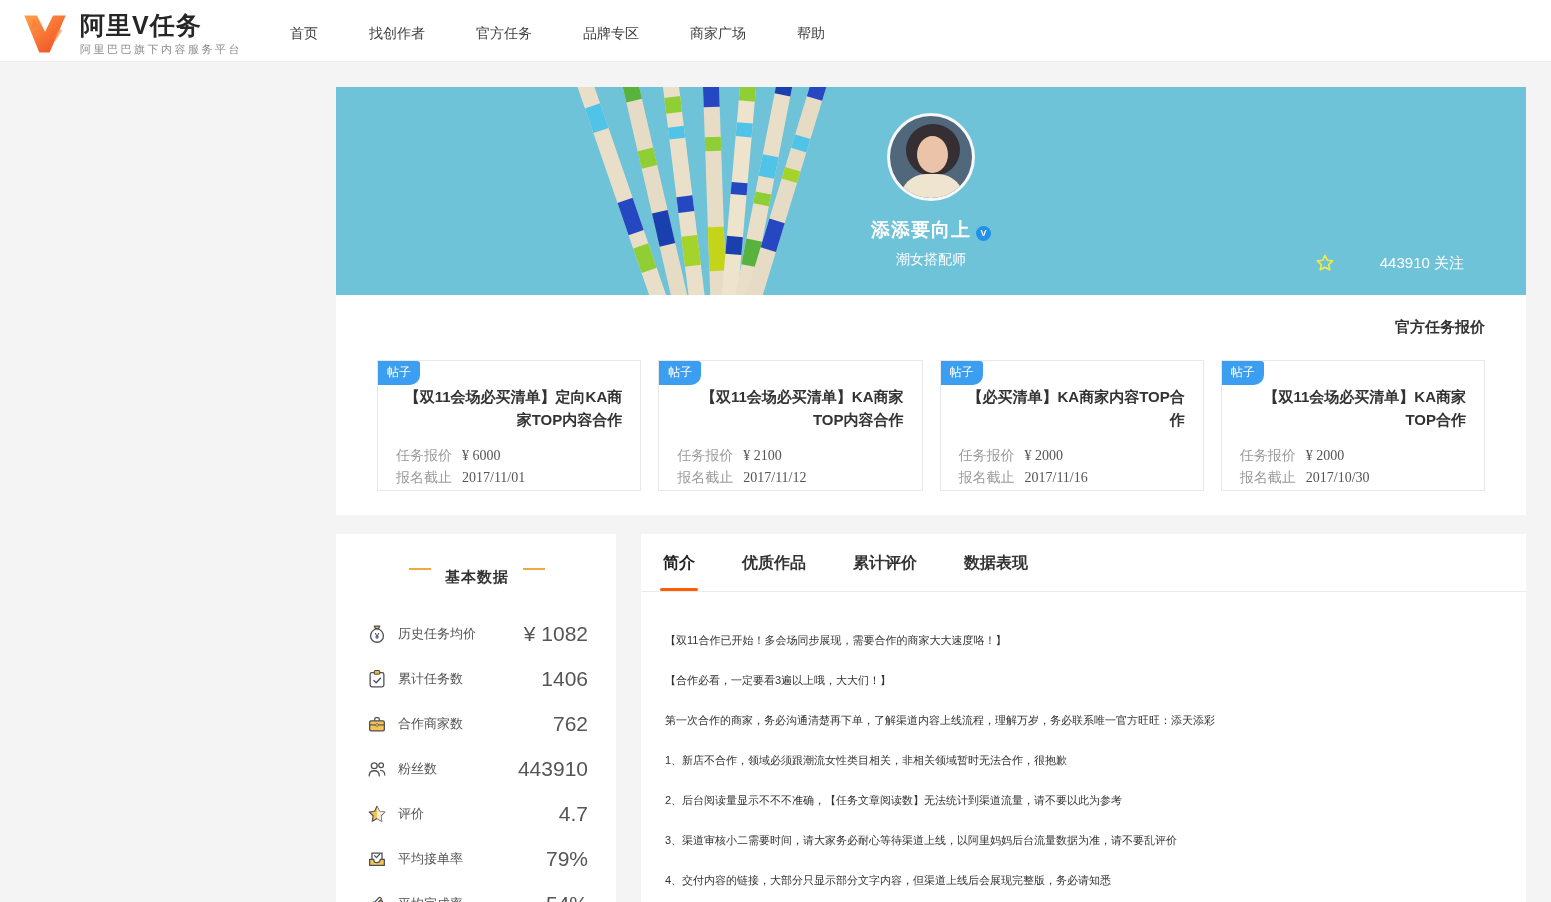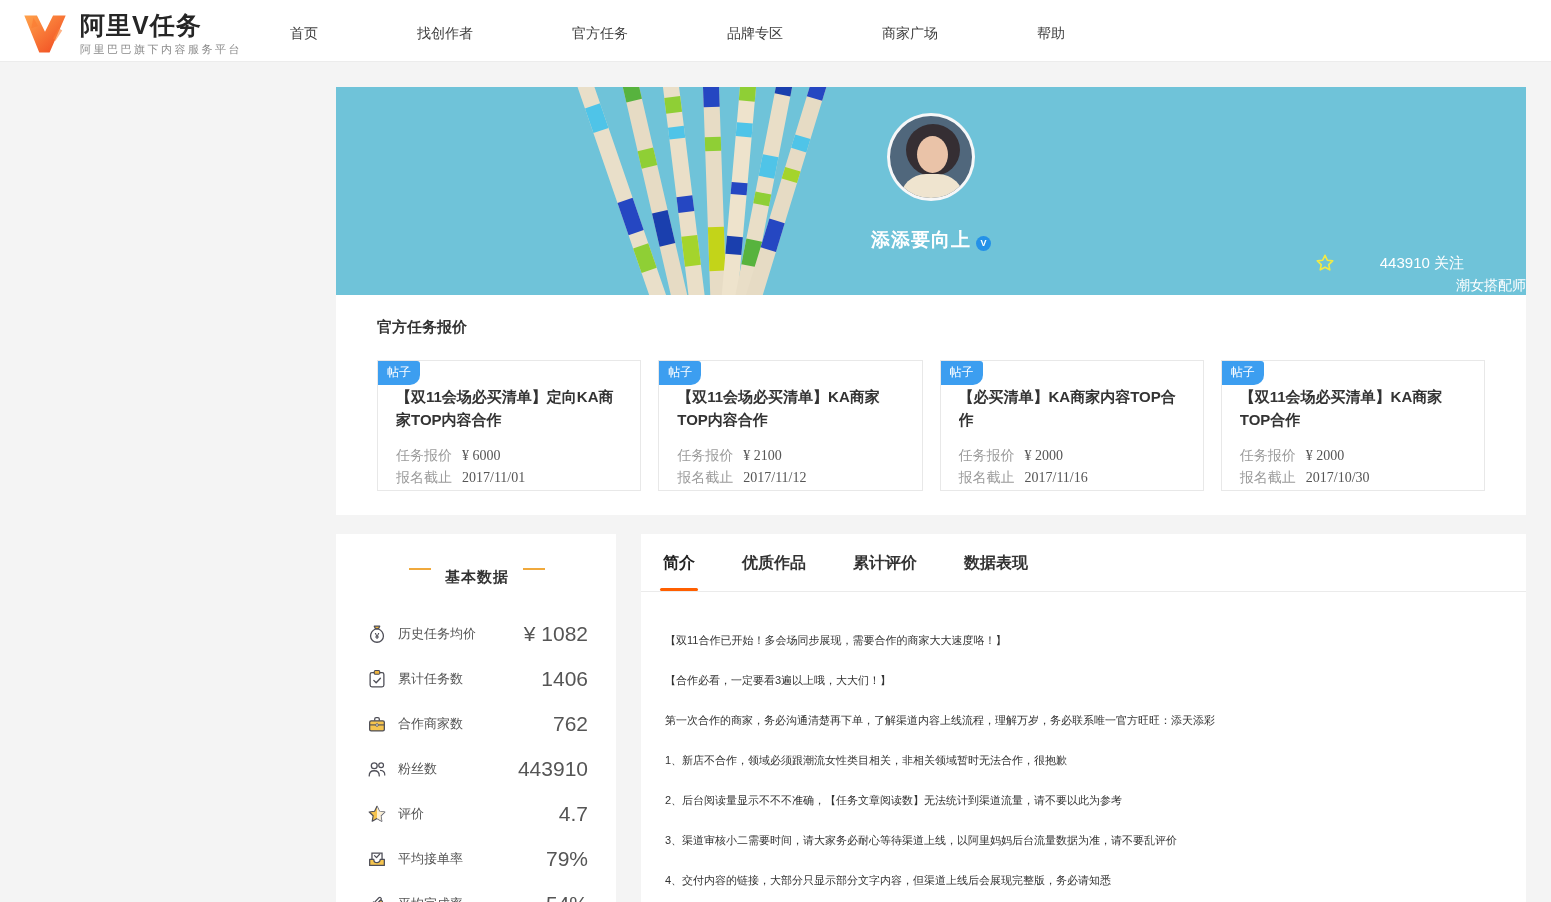--- a/index.html
+++ b/index.html
@@ -6,46 +6,46 @@
   html,body { width:1551px; height:902px; overflow:hidden; background:#f4f4f4;
     font-family:"Liberation Sans","DejaVu Sans",sans-serif; color:#333; }
 
   
   .site-header { height:62px; background:#fff; border-bottom:1px solid #ececec;
     display:flex; align-items:center; padding:7px 30px 0 22px; }
   .logo { display:flex; align-items:center; cursor:pointer; }
   .logo-v { width:46px; height:42px; margin-right:12px; }
   .logo-text .t1 { font-size:25px; font-weight:bold; color:#262626; letter-spacing:1px; line-height:26px; }
   .logo-text .t2 { font-size:11px; color:#8a8a8a; letter-spacing:2.5px; margin-top:4px; }
-  .main-nav { display:flex; margin-left:44px;gap:48px; }
+  .main-nav { display:flex; margin-left:44px; }
   .nav-item { font-size:14px; color:#3f3f3f; margin-right:43px; padding:6px 4px; cursor:pointer; }
 
   
   .page { margin-left:336px; width:1190px; }
 
   
   .banner { margin-top:25px; height:208px; background:#6fc3d9; position:relative; overflow:hidden; }
   .sticks { position:absolute; left:190px; top:0; height:208px; }
   .profile-center { position:absolute; left:0; right:0; top:26px; text-align:center; }
   .avatar { width:88px; height:88px; border-radius:50%; border:3px solid rgba(255,255,255,.95);
     margin:0 auto; overflow:hidden; position:relative; background:#50677c; }
   .avatar .hair { position:absolute; left:16px; top:8px; width:54px; height:52px; border-radius:50%; background:#352e33; }
   .avatar .face { position:absolute; left:27px; top:20px; width:31px; height:37px; border-radius:50%; background:#eac3a8; }
   .avatar .body { position:absolute; left:10px; top:58px; width:64px; height:34px; border-radius:26px 26px 0 0; background:#efe4cf; }
-  .profile-name-row { margin-top:26px; display:flex; justify-content:center; align-items:center; }
+  .profile-name-row { margin-top:16px; display:flex; justify-content:center; align-items:center; }
   .profile-name { font-size:19px; font-weight:bold; color:#fff; letter-spacing:1px; }
   .v-badge { width:15px; height:15px; border-radius:50%; background:#2491e8; color:#fff;
     font-size:9px; font-weight:bold; line-height:15px; text-align:center; margin-left:5px; margin-top:6px; }
-  .profile-cat { margin-top:24px; font-size:14px; color:#fff;text-align:right; }
+  .profile-cat { margin-top:8px; font-size:14px; color:#fff; }
   .follow { position:absolute; right:62px; bottom:22px; display:flex; align-items:center; cursor:pointer;gap:38px; }
   .follow svg { margin-right:7px; }
   .follow-text { color:#fff; font-size:15px; }
 
   
-  .tasks-section { background:#fff; padding:23px 41px 24px; }
+  .tasks-section { background:#fff; padding:23px 41px 24px;text-align:right; }
   .tasks-title { font-size:15px; font-weight:bold; color:#333; margin-bottom:23px; }
   .cards-row { display:flex; gap:17px; }
   .task-card { flex:1; height:131px; border:1px solid #e8e8e8; background:#fff; position:relative;
     padding:24px 18px 0; cursor:pointer; }
   .card-badge { position:absolute; left:0; top:0; background:#3c9ef0; color:#fff; font-size:12px;
     padding:3px 9px 4px; border-radius:0 3px 10px 0; }
   .card-title { font-size:15px; font-weight:bold; color:#333; line-height:23px; height:48px; overflow:hidden; }
   .card-meta { margin-top:12px; font-size:14px; line-height:22px;font-family:Liberation Serif, serif; }
   .card-meta .row { display:flex; }
   .meta-label { color:#9b9b9b; margin-right:10px; }

